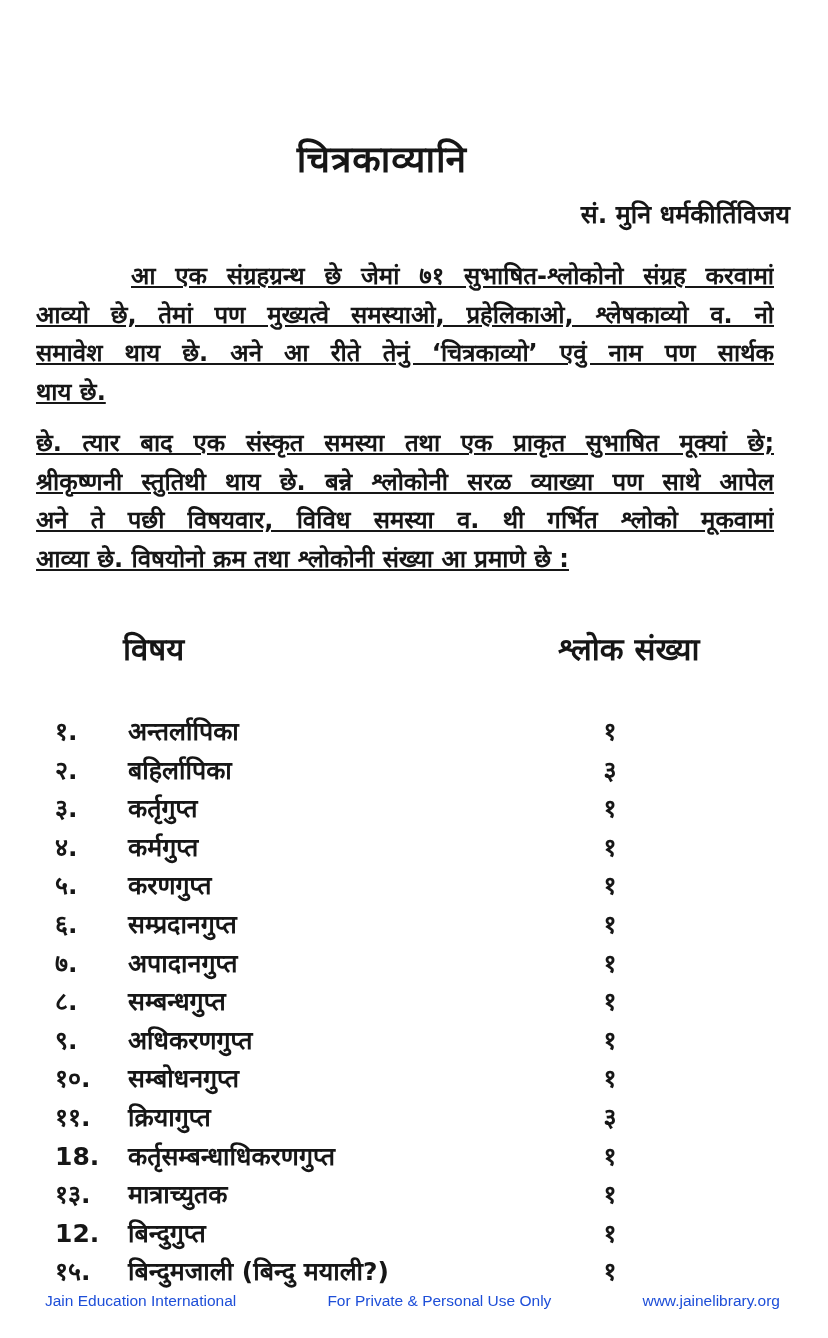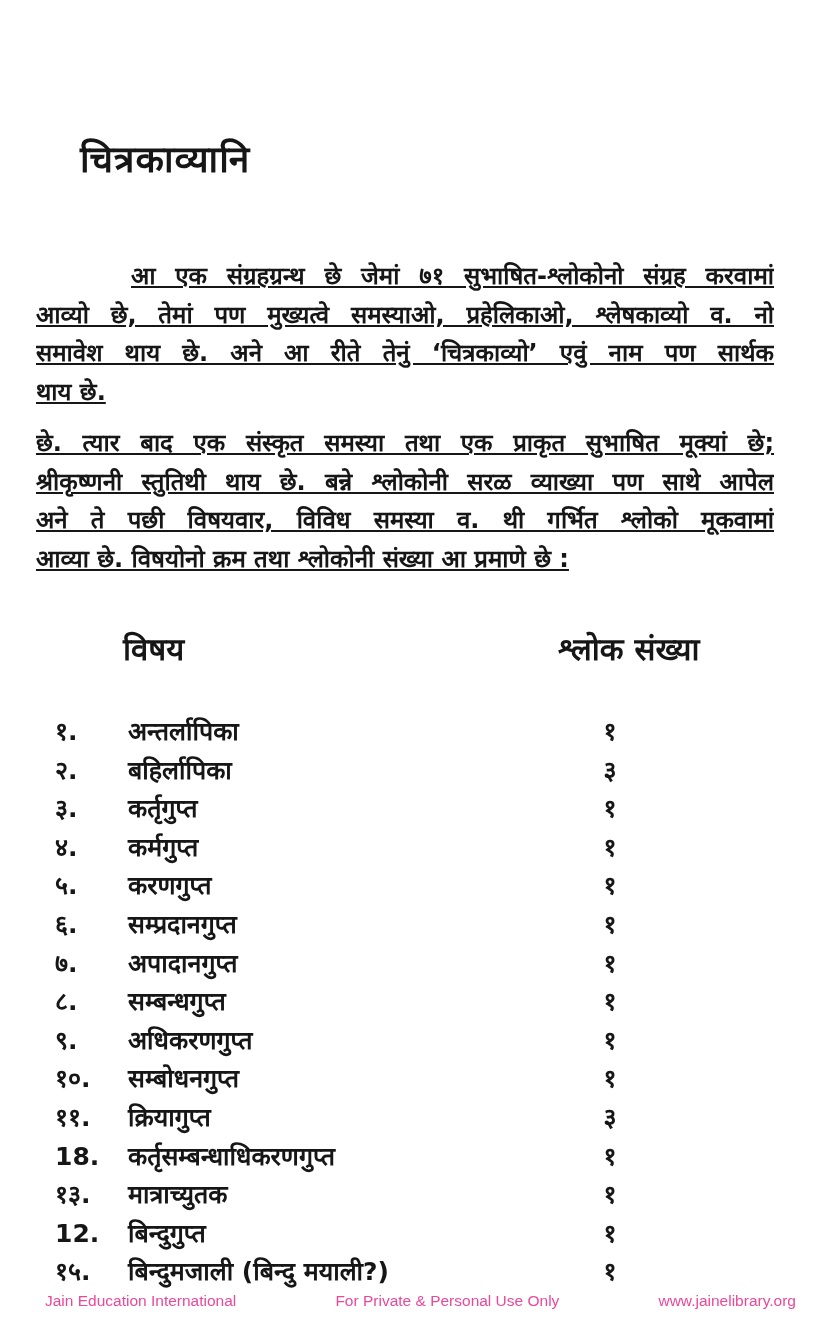--- a/index.html
+++ b/index.html
@@ -13,21 +13,21 @@
     color: #161616;
   }
   
   .title {
     position: absolute;
     top: 132px;
     left: 0;
     width: 684px;
     box-sizing: border-box;
     padding-left: 80px;        
-    text-align: left;
+    text-align: center;
     font-size: 37px;
     font-weight: 700;
     letter-spacing: 1px;
     white-space: nowrap;
   }
   
   .byline {
     position: absolute;
     top: 196px;
     right: 38px;
@@ -81,39 +81,40 @@
     position: absolute;
     left: 515px;
     top: 0;
     width: 80px;
     text-align: center;
   }
   
   .footer {
     position: absolute;
     left: 45px;
-    right: 32px;
+    right: 48px;
     bottom: 28px;
     display: flex;
     justify-content: space-between;
     align-items: baseline;
     font-family: "Liberation Sans", sans-serif;
     font-size: 15.5px;
-    color: #ec4899;
+    color: #1d4ed8;
     font-weight: 400;
   }
   .footer span { white-space: nowrap; }
 </style>
 </head>
 <body>
 
 <div class="page">
 
   <div class="title">चित्रकाव्यानि</div>
 
+  <div class="byline">सं. मुनि धर्मकीर्तिविजय</div>
 
   <div class="para para-1">
     <div class="pline indent">आ एक संग्रहग्रन्थ छे जेमां ७१ सुभाषित-श्लोकोनो संग्रह करवामां</div>
     <div class="pline">आव्यो छे, तेमां पण मुख्यत्वे समस्याओ, प्रहेलिकाओ, श्लेषकाव्यो व. नो</div>
     <div class="pline">समावेश थाय छे. अने आ रीते तेनुं ‘चित्रकाव्यो’ एवुं नाम पण सार्थक</div>
     <div class="pline last">थाय छे.</div>
   </div>
 
   <div class="para para-2">
     <div class="pline">छे. त्यार बाद एक संस्कृत समस्या तथा एक प्राकृत सुभाषित मूक्यां छे;</div>

